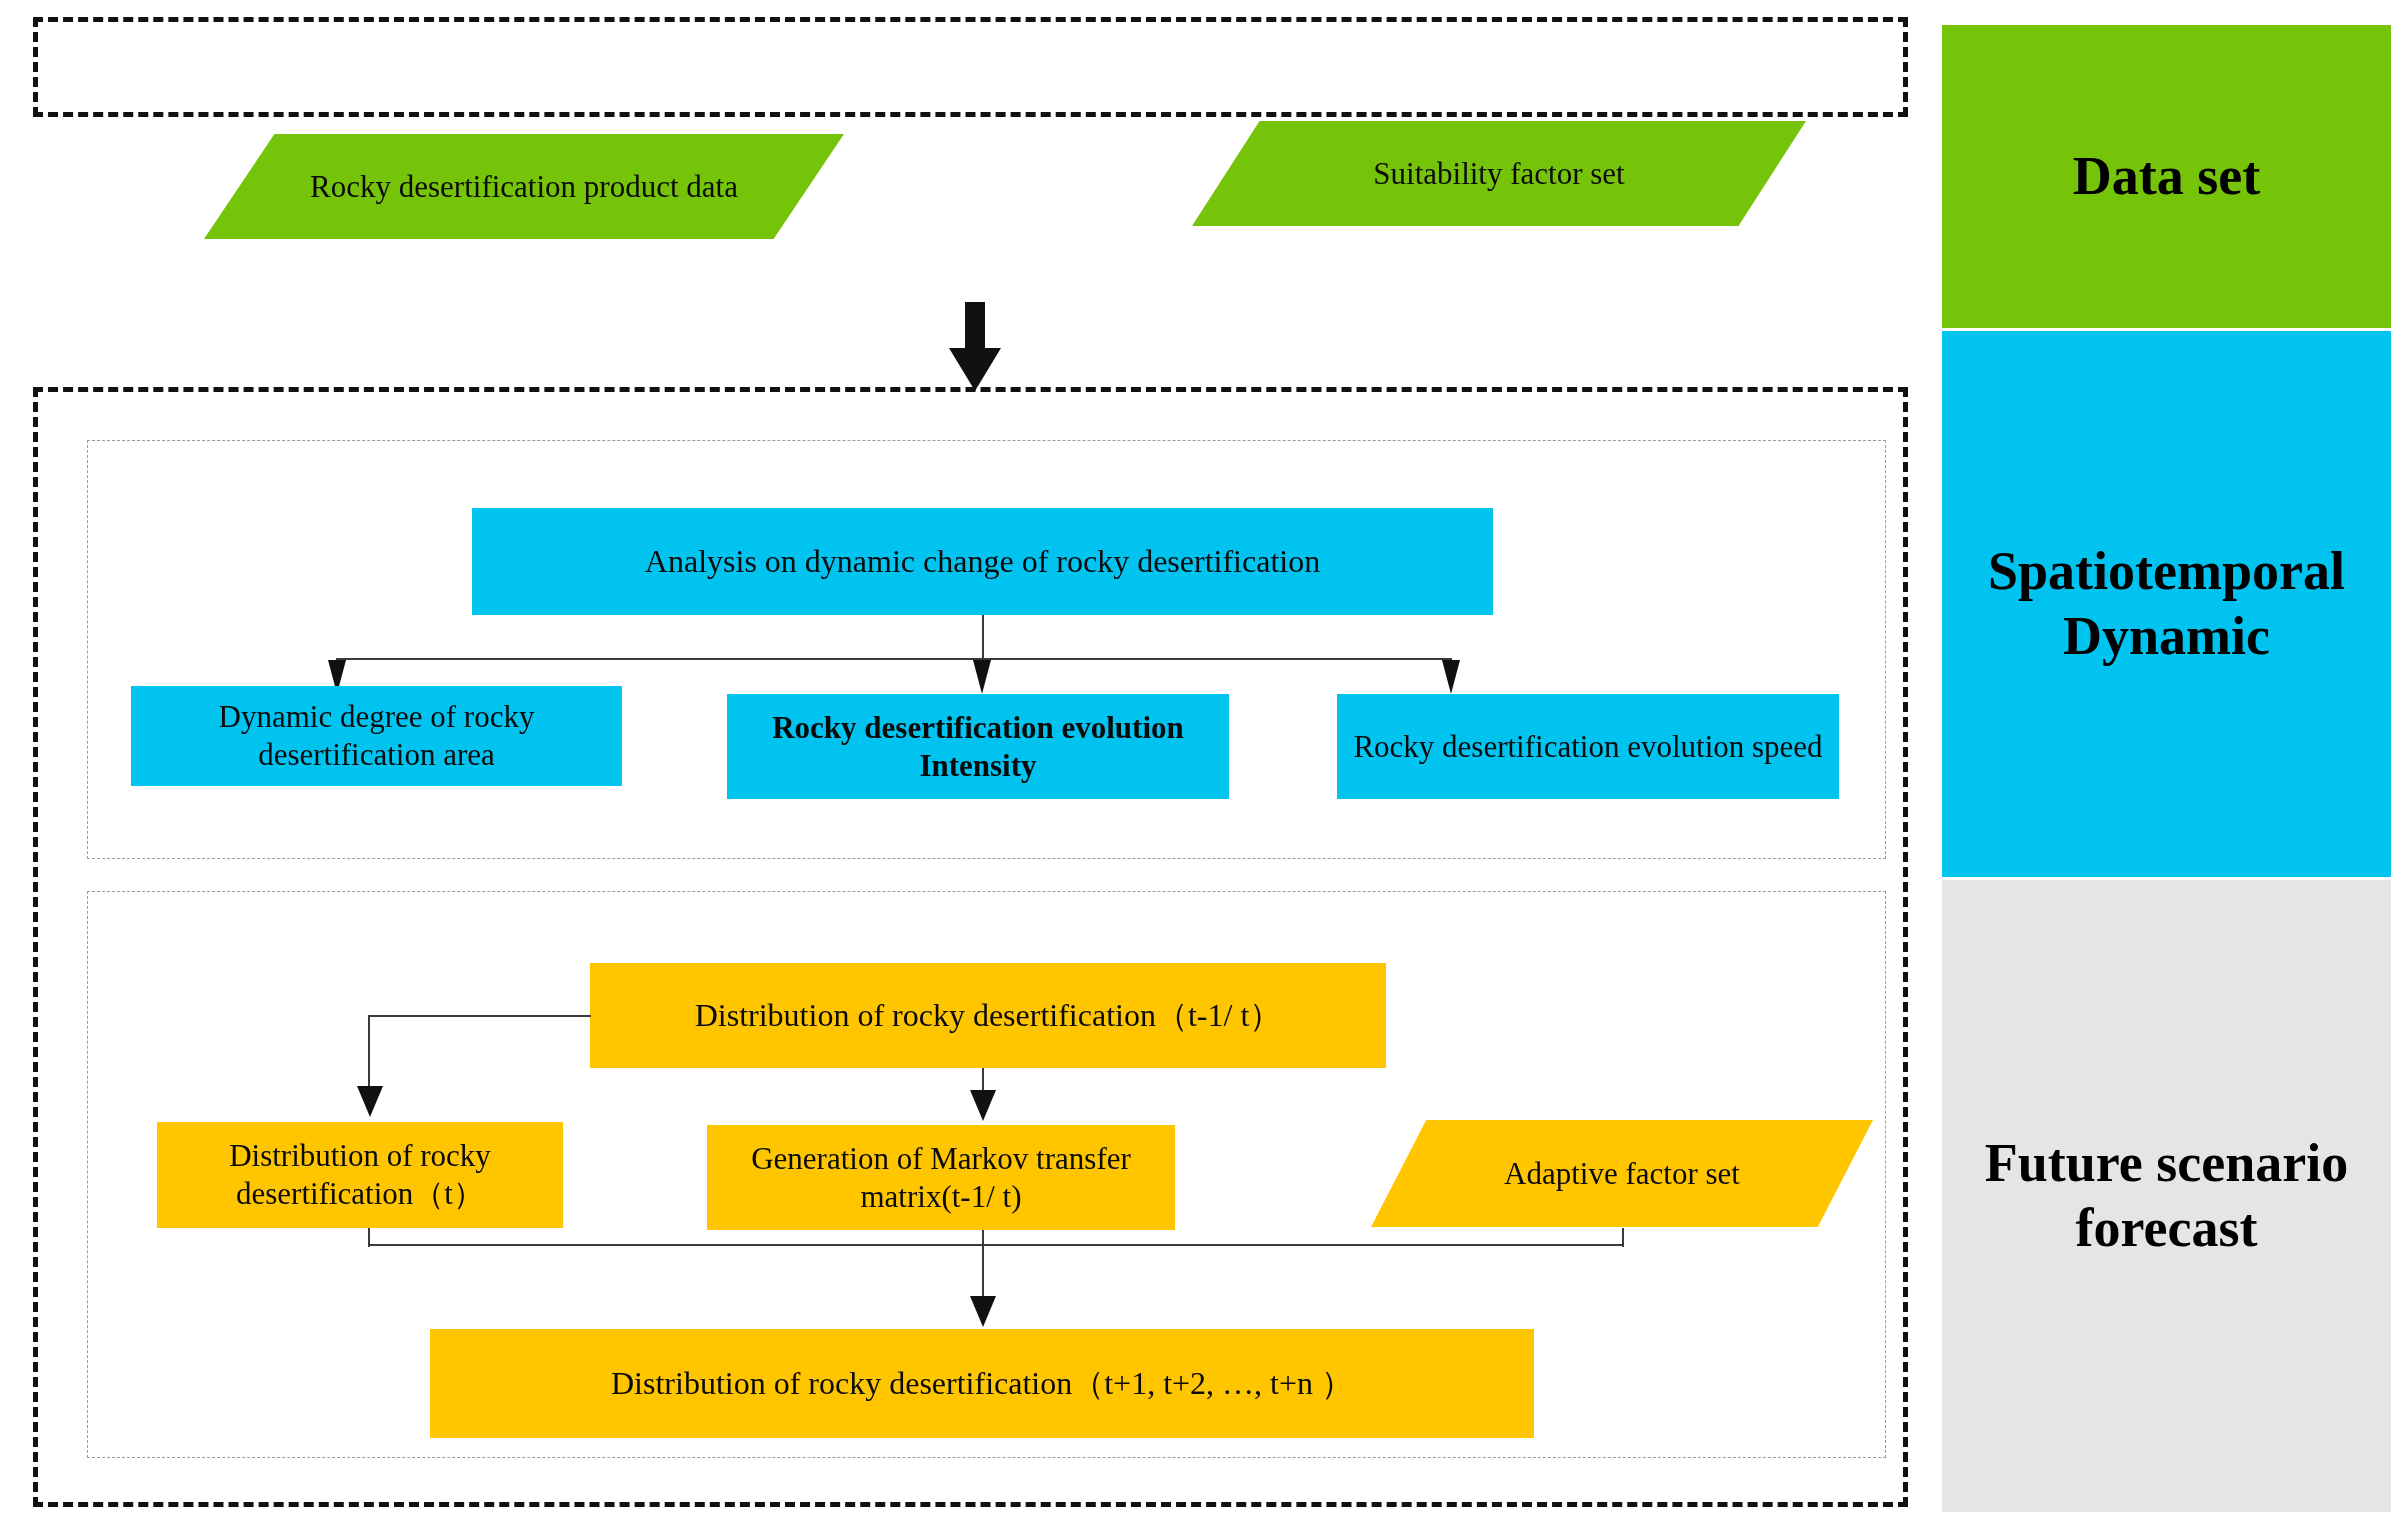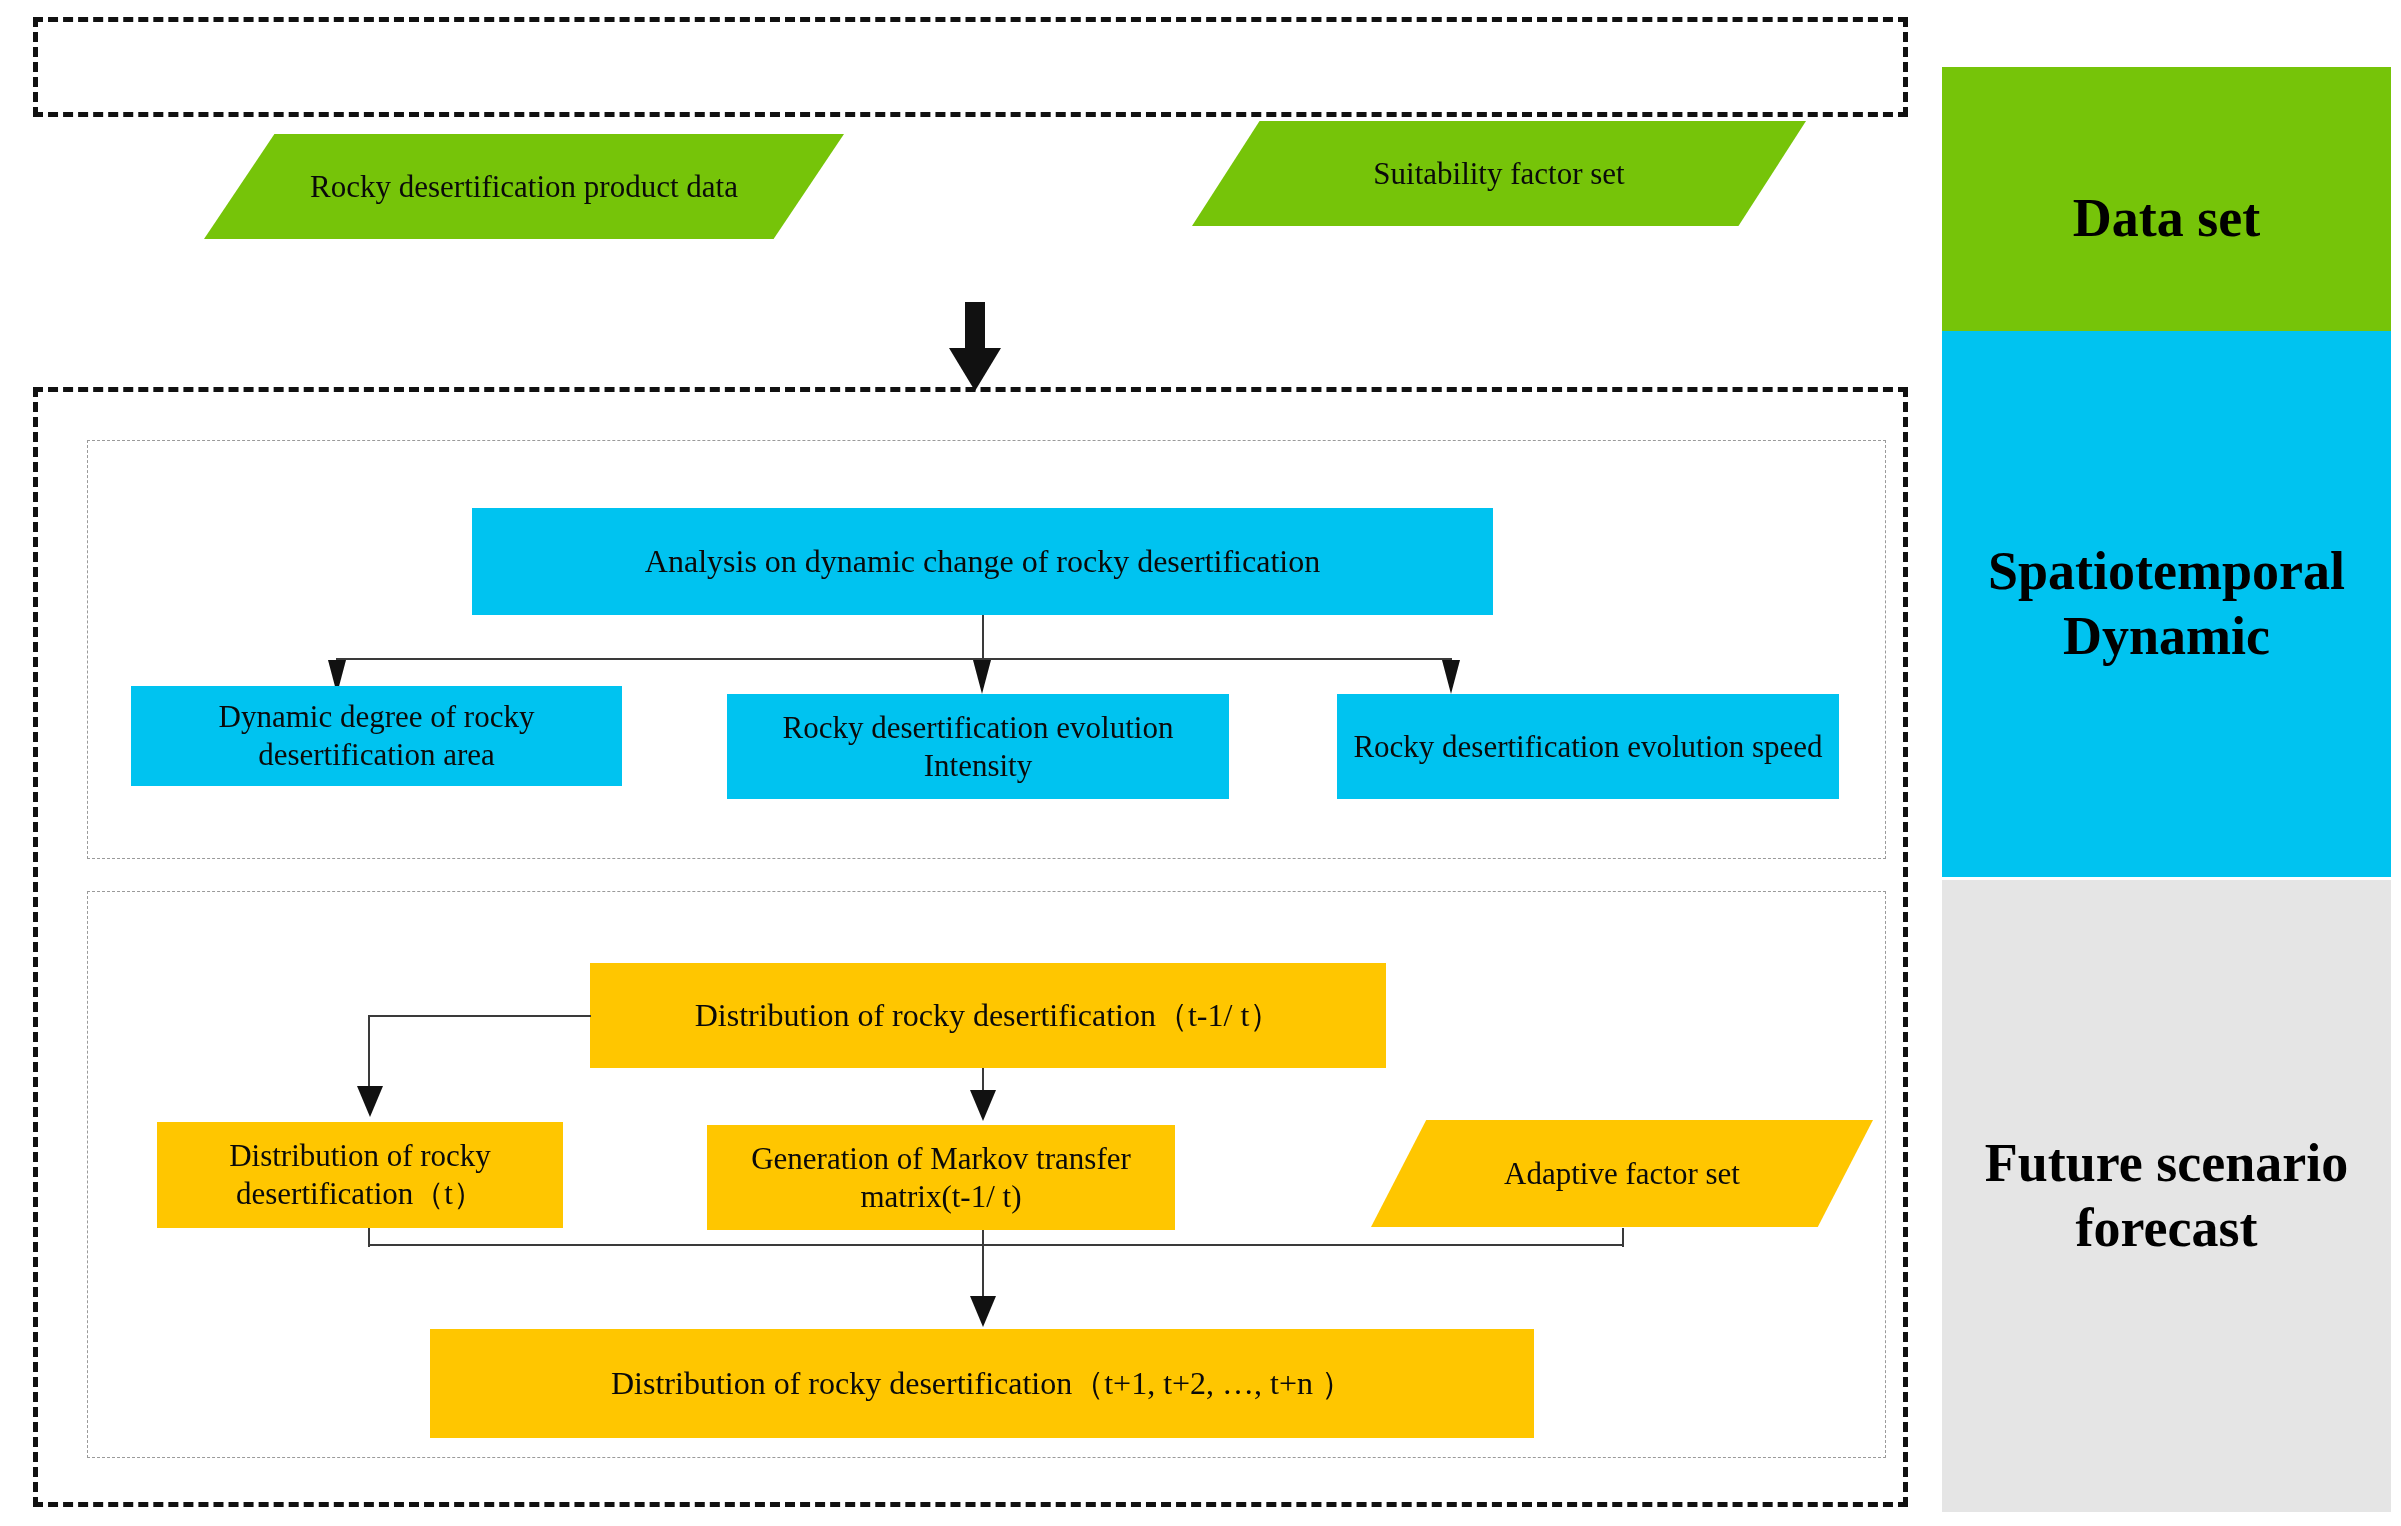--- a/index.html
+++ b/index.html
@@ -62,21 +62,21 @@
     position: absolute;
     box-sizing: border-box;
     display: flex;
     align-items: center;
     justify-content: center;
     text-align: center;
     font-weight: bold;
     color: #000000;
     line-height: 1.2;
   }
-  .stage.green  { background: #76c409; margin-top: 42px; }
+  .stage.green  { background: #76c409; }
   .stage.blue   { background: #00c3f0; }
   .stage.yellow { background: #e5e5e5; }
 
   
   .line-h {
     position: absolute;
     background: #3a3a3a;
     height: 2.4px;
   }
   .line-v {
@@ -146,21 +146,21 @@
   <div class="line-v" style="left:982px; top:658px; width:1.8px; height:28px;"></div>
   <div class="arrow-down slim" style="left:973px; top:660px;"></div>
 
   <div class="line-v" style="left:1450px; top:658px; width:1.8px; height:28px;"></div>
   <div class="arrow-down slim" style="left:1442px; top:660px;"></div>
 
   <div class="node blue" style="left:131px; top:686px; width:491px; height:100px; font-size:31px;">
     <span>Dynamic degree of rocky desertification area</span>
   </div>
 
-  <div class="node blue" style="left:727px; top:694px; width:502px; height:105px; font-size:31px;">
+  <div class="node blue" style="left:727px; top:694px; width:502px; height:105px; font-size:31px;font-weight:bold;">
     <span>Rocky desertification evolution Intensity</span>
   </div>
 
   <div class="node blue" style="left:1337px; top:694px; width:502px; height:105px; font-size:31px;">
     <span>Rocky desertification evolution speed</span>
   </div>
 
   <div class="node yellow" style="left:590px; top:963px; width:796px; height:105px; font-size:32px;">
     <span>Distribution of rocky desertification（t-1/ t）</span>
   </div>

